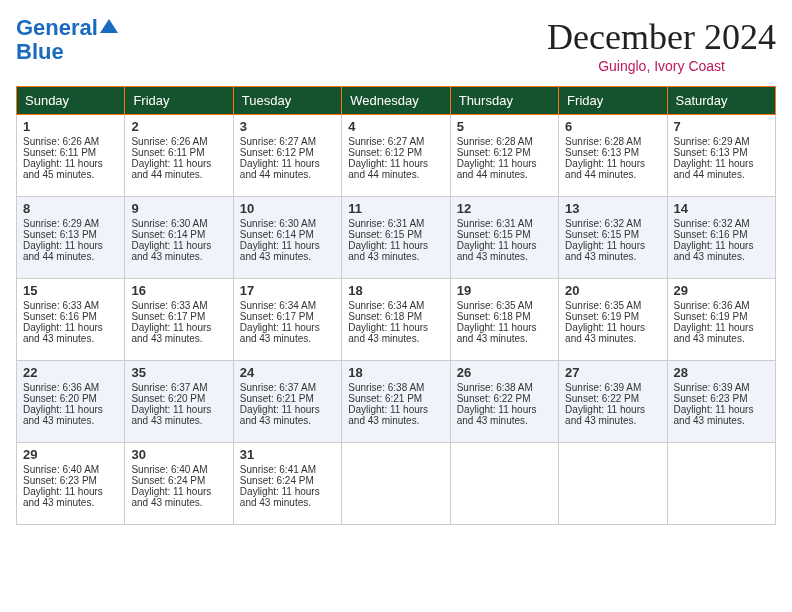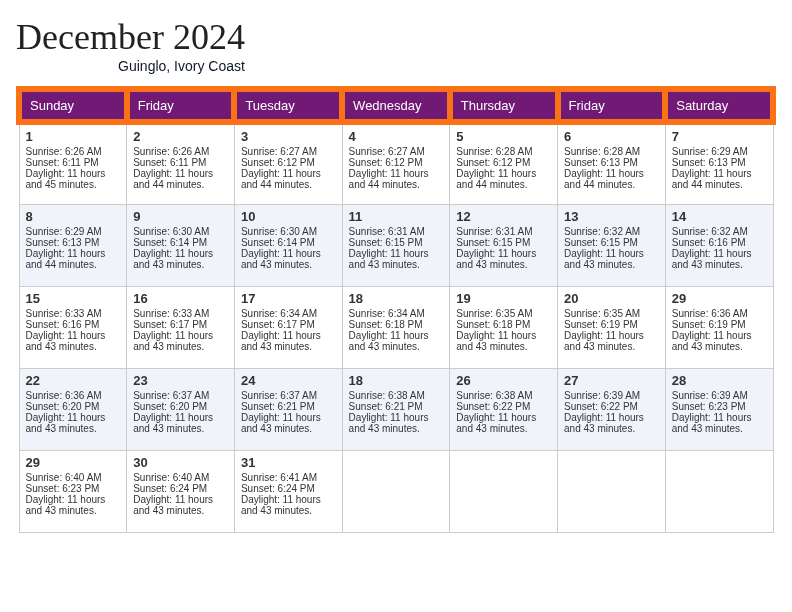--- a/index.html
+++ b/index.html
@@ -32,35 +32,36 @@
       text-align: right;
     }
     .month-title {
       font-size: 36px;
       font-weight: normal;
       color: #222;
       font-family: Liberation Serif, serif;
     }
     .subtitle {
       font-size: 14px;
-      color: #0f172a;
+      color: #be185d;
+      text-align: center;
     }
     .calendar {
       width: 100%;
       border-collapse: collapse;
       table-layout: fixed;
     }
     .calendar th {
-      background: #701a75;
+      background: #14532d;
       color: #fff;
       text-align: left;
       padding: 6px 8px;
       font-size: 13px;
       font-weight: normal;
-      border: 6px solid #f97316;
+      border: 1px solid #f97316;
     }
     .calendar td {
       border: 1px solid #ccc;
       vertical-align: top;
       padding: 4px 6px;
       font-size: 10px;
       color: #333;
       height: 82px;
       background: #fff;
     }
@@ -74,20 +75,31 @@
       margin-bottom: 2px;
     }
     .empty-cell {
       background: #fff !important;
     }
   </style>
 </head>
 <body>
 
 <div class="header">
+  <div class="logo">
+    <div style="display:flex; align-items:center;">
+      <span class="logo-text">
+        <span class="blue">General</span>
+      </span>
+      <svg width="18" height="18" viewBox="0 0 18 18" style="margin-left:2px; margin-top:-4px;">
+        <polygon points="9,2 18,16 0,16" fill="#1a6abf"></polygon>
+      </svg>
+    </div>
+    <span class="logo-text" style="color:#1a6abf; font-size:22px;">Blue</span>
+  </div>
   <div class="title-block">
     <div class="month-title">December 2024</div>
     <div class="subtitle">Guinglo, Ivory Coast</div>
   </div>
 </div>
 
 <table class="calendar">
   <thead>
     <tr id="header-row">
         <th>Sunday</th>
@@ -233,21 +245,21 @@
         </td>
       </tr>
       <tr>
         <td>
           <span class="day-num">22</span>
           <span>Sunrise: 6:36 AM</span><br>
           <span>Sunset: 6:20 PM</span><br>
           <span>Daylight: 11 hours and 43 minutes.</span>
         </td>
         <td>
-          <span class="day-num">23</span>
+          <span class="day-num">35</span>
           <span>Sunrise: 6:37 AM</span><br>
           <span>Sunset: 6:20 PM</span><br>
           <span>Daylight: 11 hours and 43 minutes.</span>
         </td>
         <td>
           <span class="day-num">24</span>
           <span>Sunrise: 6:37 AM</span><br>
           <span>Sunset: 6:21 PM</span><br>
           <span>Daylight: 11 hours and 43 minutes.</span>
         </td>

